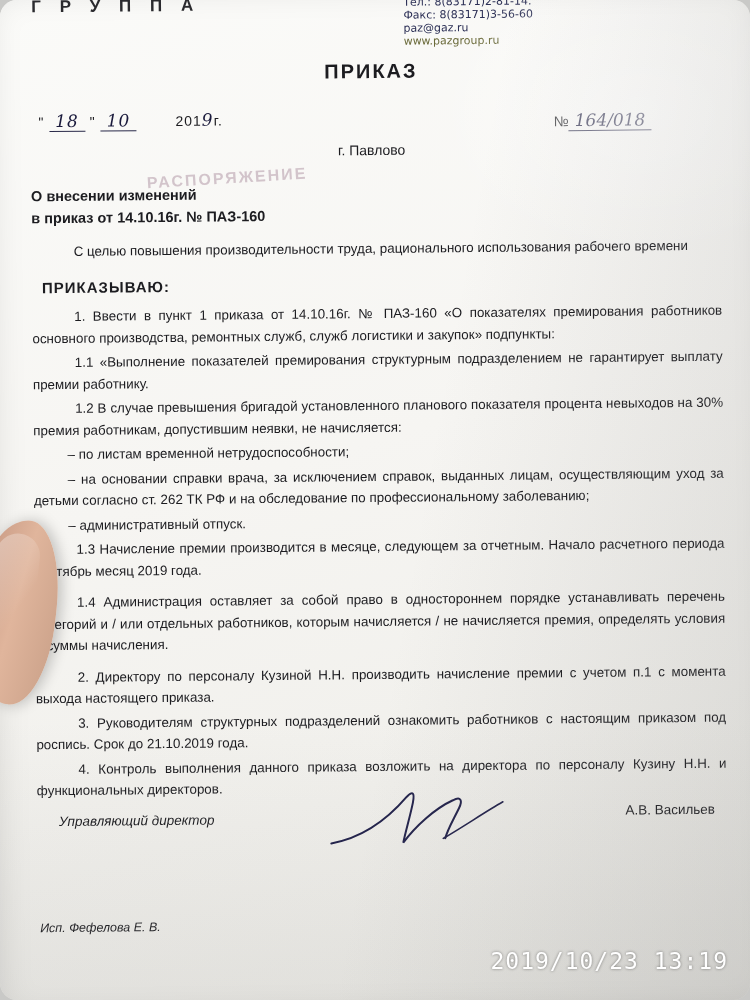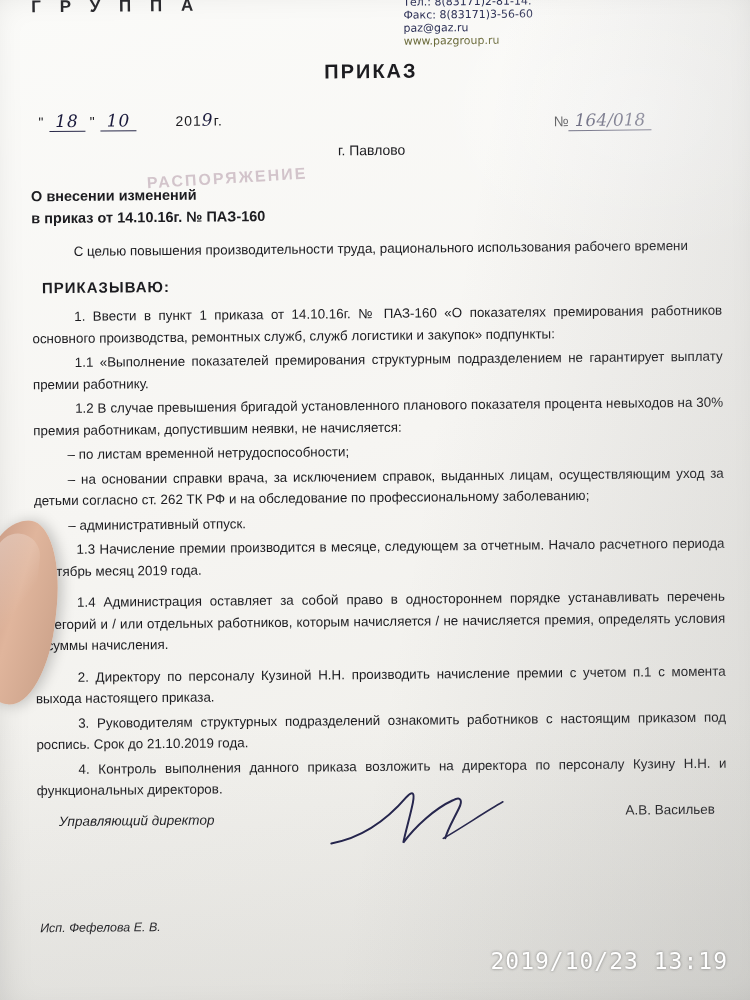--- a/index.html
+++ b/index.html
@@ -8,20 +8,21 @@
     background:#c9c9c7;
     font-family:"Liberation Sans", sans-serif;
     overflow:hidden;
   }
   .photo{
     position:relative;
     width:750px;height:1000px;
     background:
       radial-gradient(ellipse at 20% 20%, #ffffff 0%, #f2f1ef 35%, #e3e2de 65%, #d2d1cc 100%);
     overflow:hidden;
+    border-radius:17px;
   }
   
   .sheet{
     position:absolute;
     left:-14px; top:-22px;
     width:790px; height:1045px;
     background:linear-gradient(165deg,#fbfbf9 0%,#f6f5f2 45%,#ecebe6 100%);
     transform:rotate(-0.7deg);
     box-shadow:0 0 40px rgba(0,0,0,.18) inset;
   }

